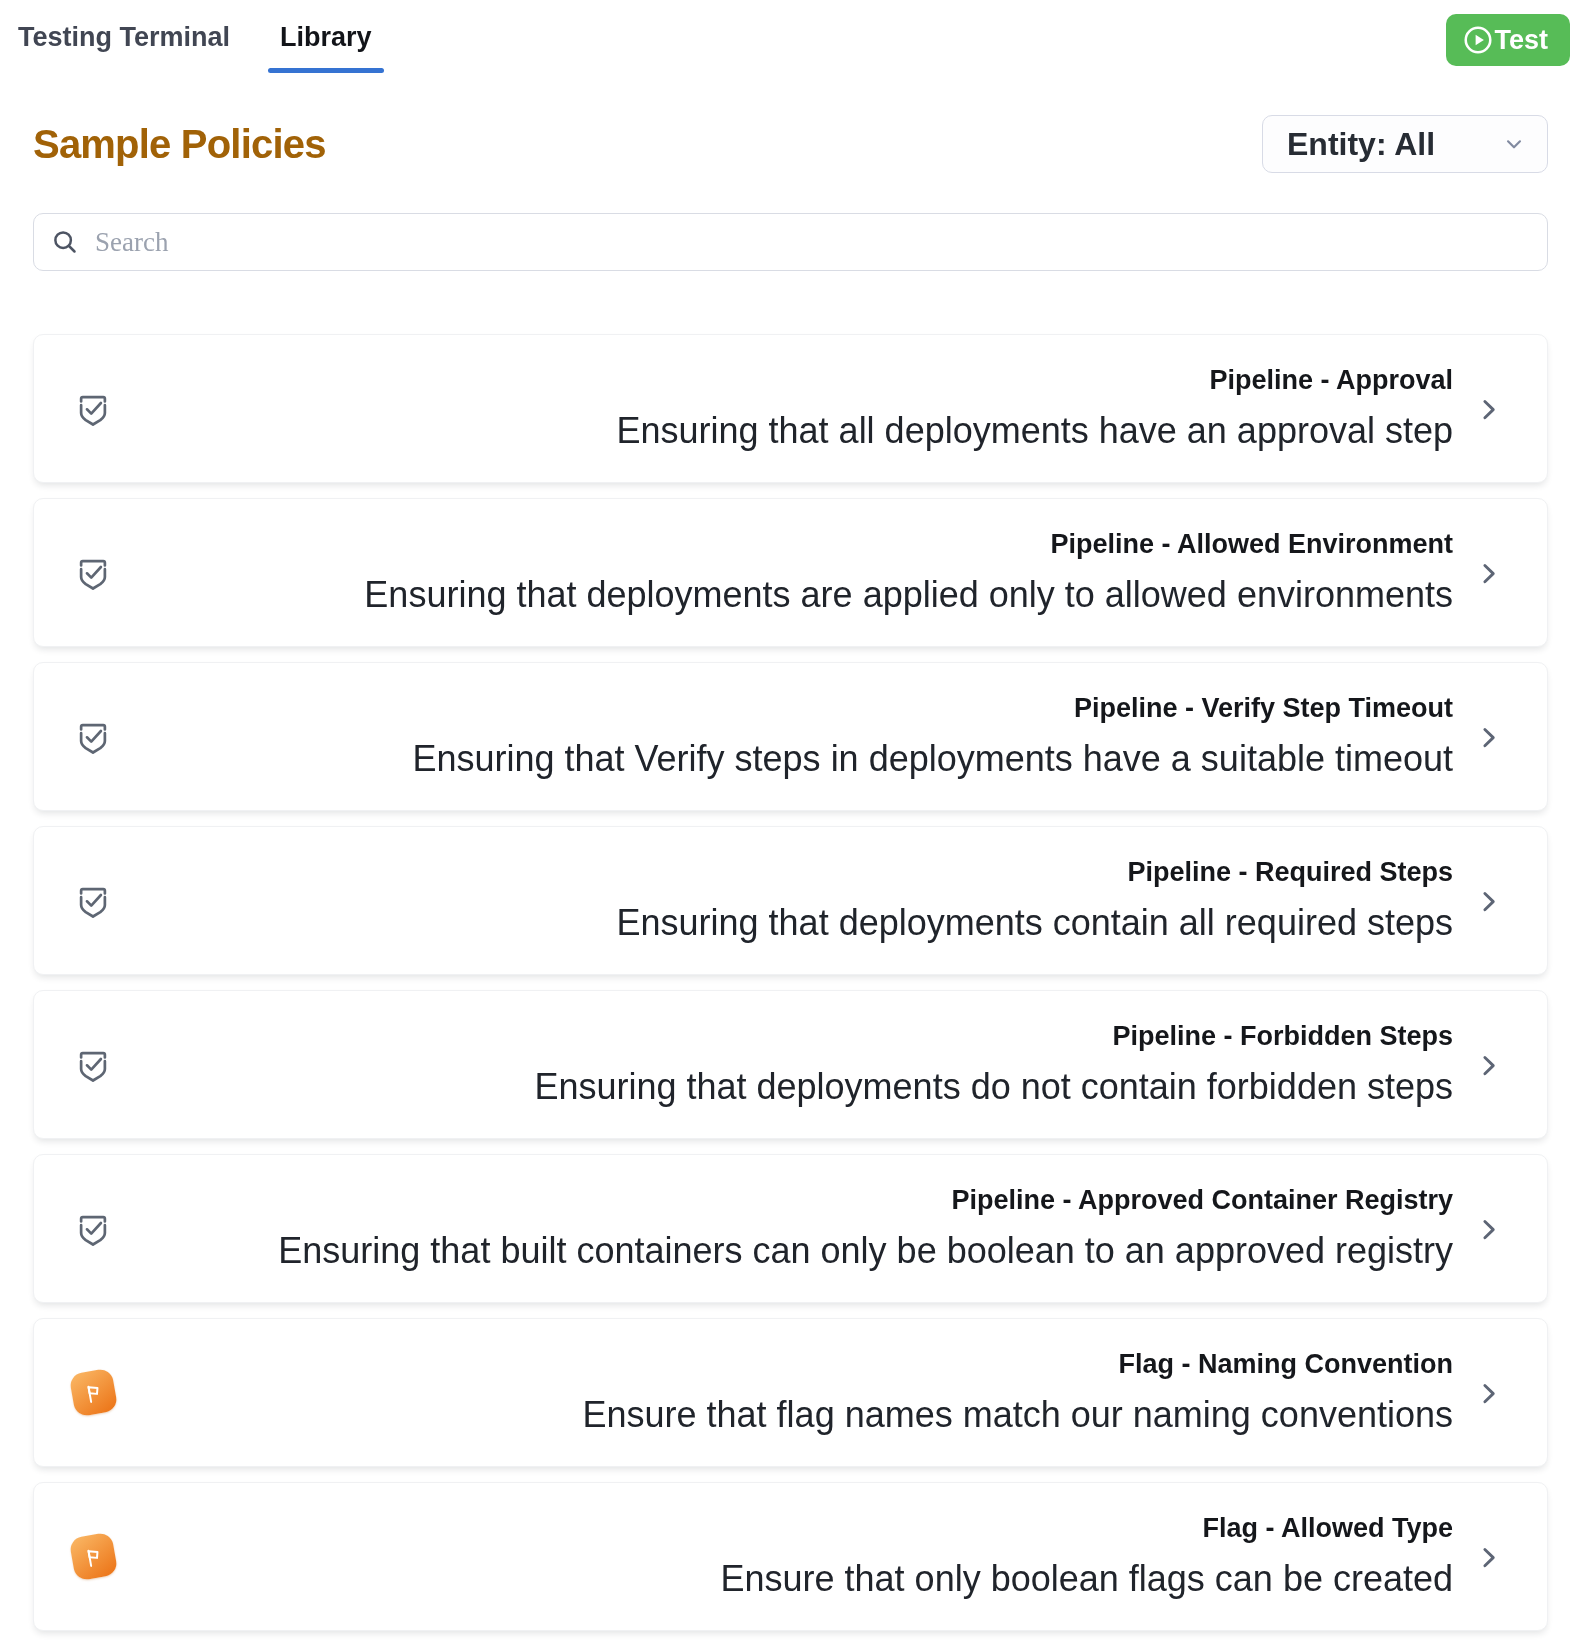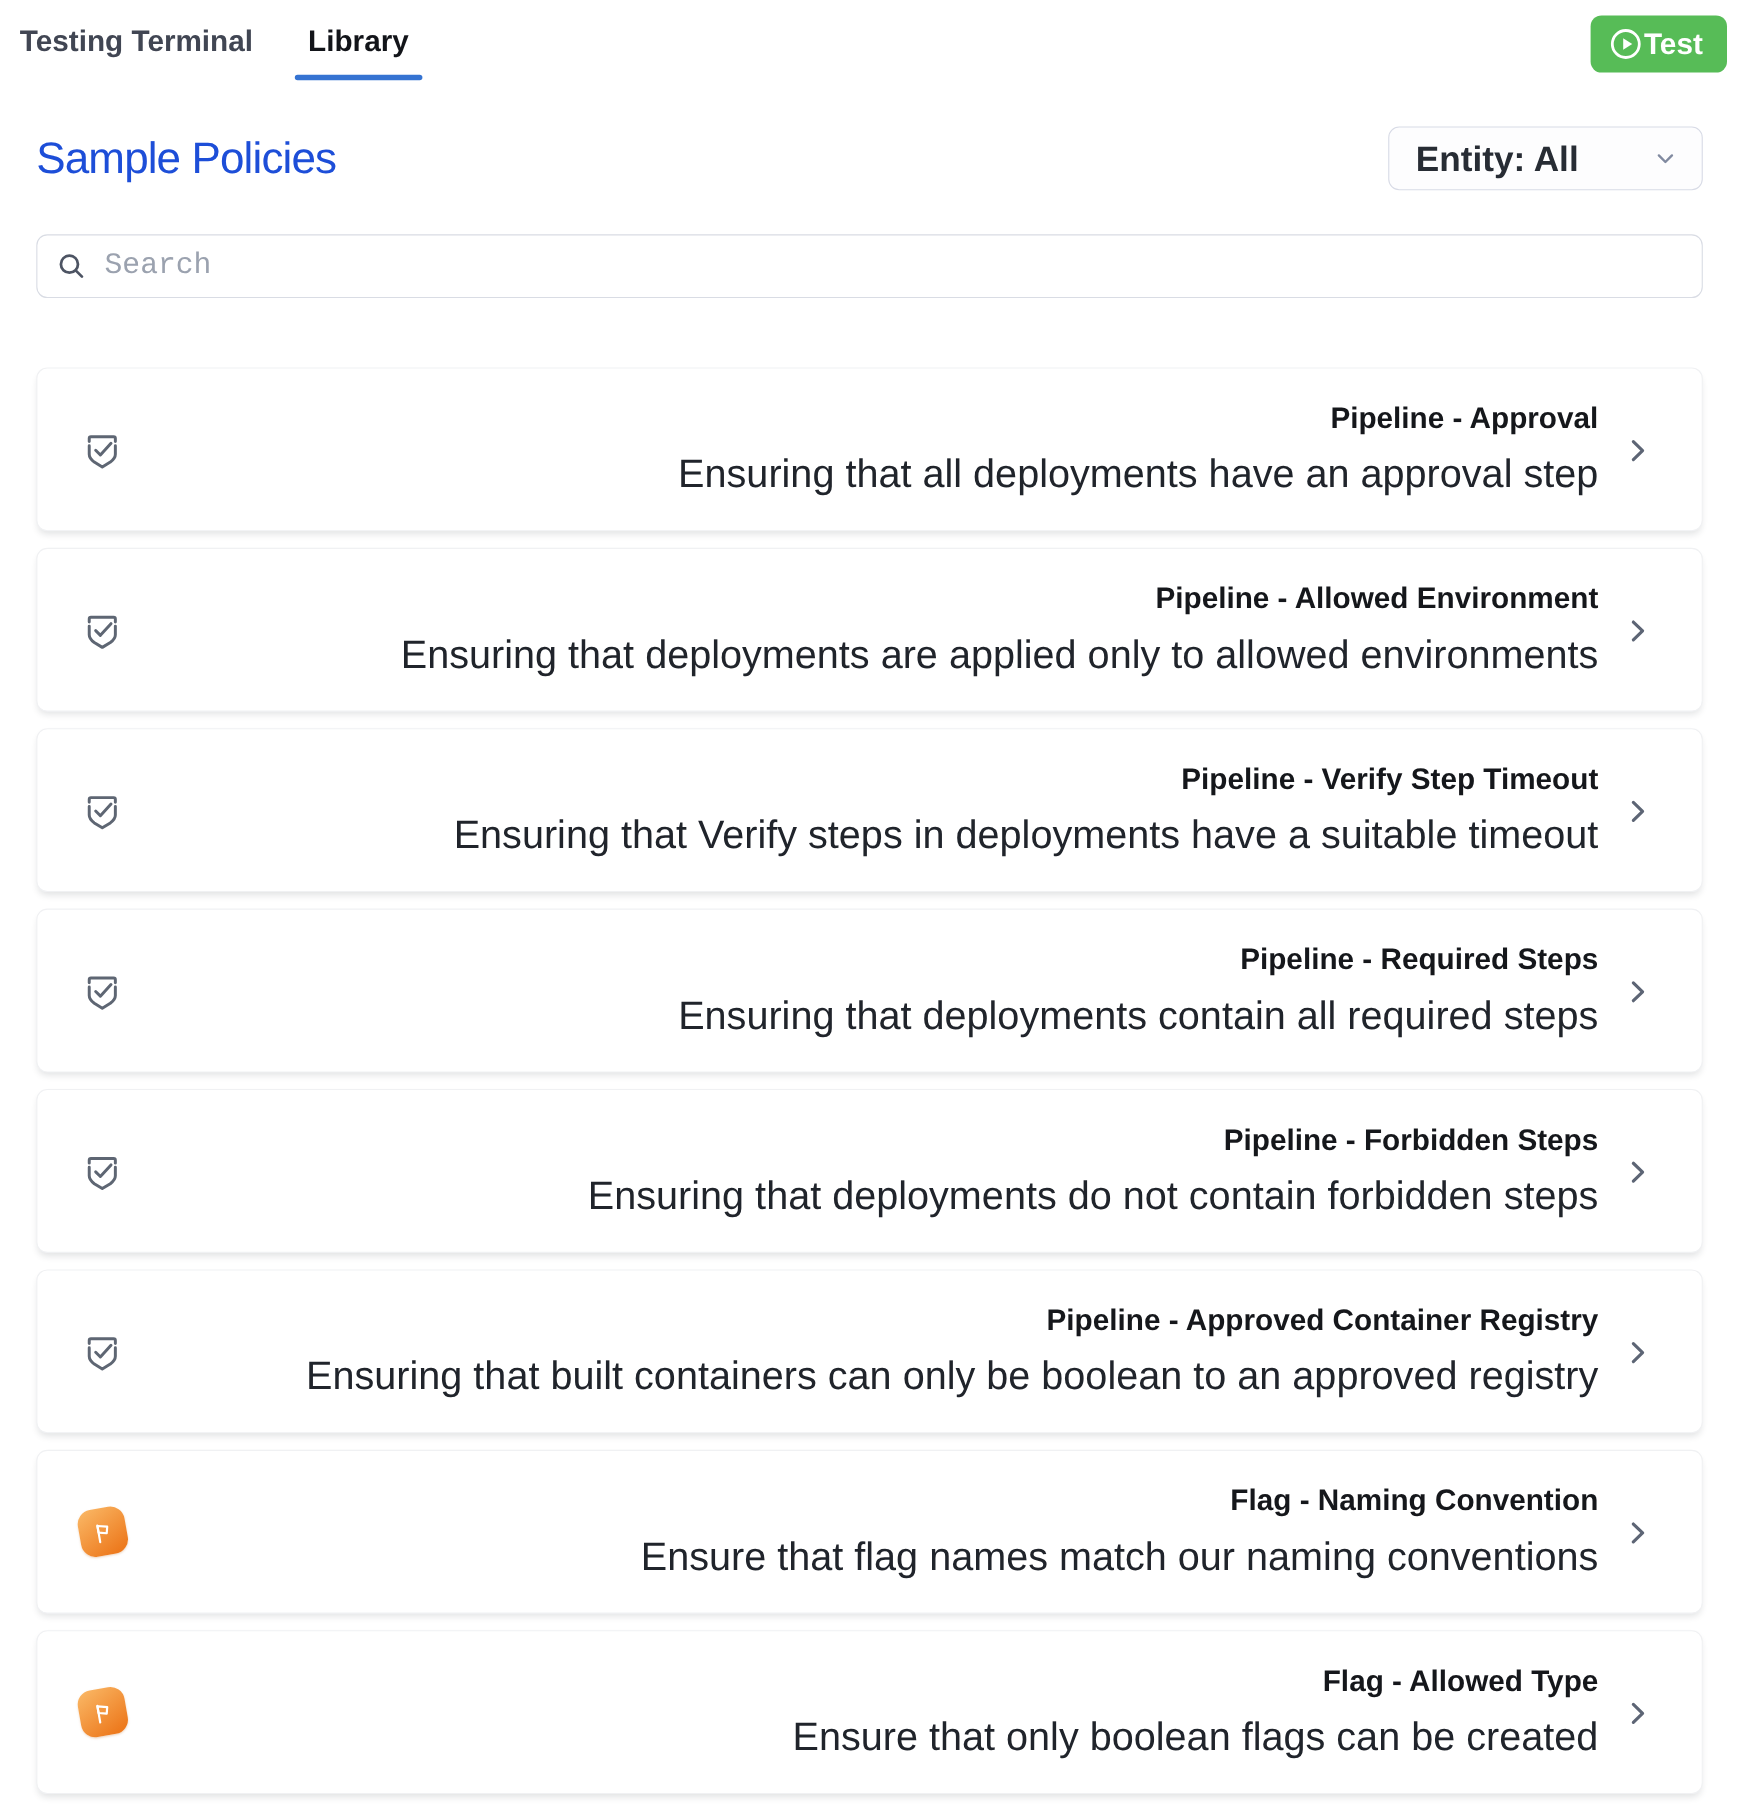--- a/index.html
+++ b/index.html
@@ -40,37 +40,37 @@
     padding:9px 22px 9px 16px;border-radius:10px;height:52px;
   }
   .test-btn svg{display:block;}
 
   
   .main{padding:0 36px 0 33px;}
   .title-row{
     display:flex;justify-content:space-between;align-items:center;
     margin-top:42px;
   }
-  h1{font-size:40px;font-weight:400;letter-spacing:-0.8px;color:#1d4ed8;}
+  h1{font-size:40px;font-weight:700;letter-spacing:-0.8px;color:#a16207;}
   .entity-select{
     width:286px;height:58px;
     display:flex;align-items:center;justify-content:space-between;
     padding:0 20px 0 24px;
     border:1.5px solid #d8dbe6;border-radius:10px;background:#fdfdfe;
     font-size:32px;font-weight:600;color:#272c34;cursor:pointer;
   }
   .search-box{
     margin-top:40px;height:58px;
     display:flex;align-items:center;gap:15px;
     border:1.5px solid var(--border-light);border-radius:10px;
     padding:0 16px;background:#fff;
   }
   .search-box input{
     flex:1;border:none;outline:none;height:100%;
-    font-family:Liberation Mono, monospace;
+    font-family:Liberation Serif, serif;
     font-size:27px;color:#2a2e36;background:transparent;
   }
   .search-box input::placeholder{color:#9ba2af;}
 
   
   .policy-list{margin-top:63px;}
   .policy-card{
     height:149px;margin-bottom:15px;
     background:#fff;border:1px solid #f0f1f3;border-radius:10px;
     box-shadow:0 4px 7px -2px rgba(25,30,42,0.13);

